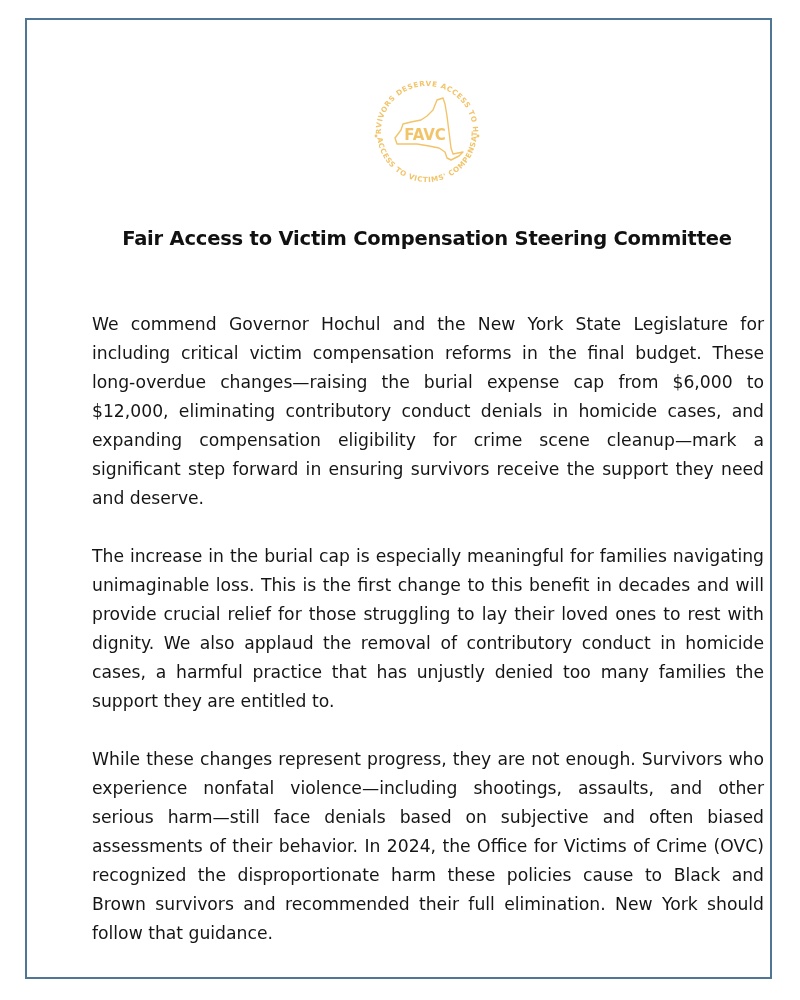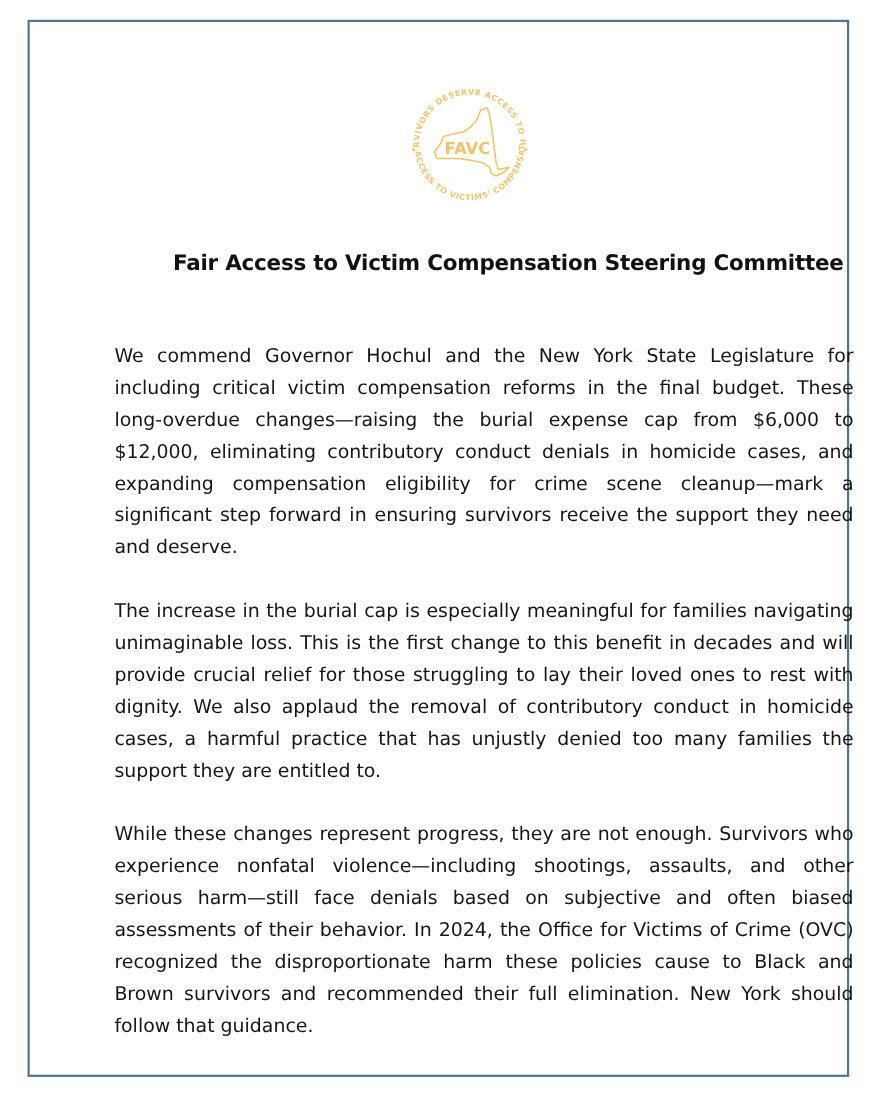--- a/index.html
+++ b/index.html
@@ -15,39 +15,38 @@
     .logo {
       position: absolute;
       left: 338px; top: 50px;
       width: 124px; height: 124px;
     }
     .logo svg { width: 124px; height: 124px; display: block; }
     .title {
       position: absolute;
       left: 60px; top: 206px;
       width: 680px;
-      text-align: right;
+      text-align: center;
       font-family: "DejaVu Sans", sans-serif;
       font-weight: bold;
       font-size: 19.5px;
       line-height: 26px;
       color: #111111;
       letter-spacing: -0.2px;
     }
     .title div { white-space: nowrap; }
     .body {
       position: absolute;
       left: 65px; top: 290px;
       width: 672px;
       font-family: "DejaVu Sans", sans-serif;
       font-size: 17.2px;
       line-height: 29px;
       color: #151515;
       text-align: justify;
-      margin-left: 12px;
     }
     .body p { margin: 0 0 29px 0; }
   </style>
 </head>
 <body>
 
 <div class="frame">
   <div class="logo">
     <svg viewBox="0 0 124 124" xmlns="http://www.w3.org/2000/svg">
       <defs>

